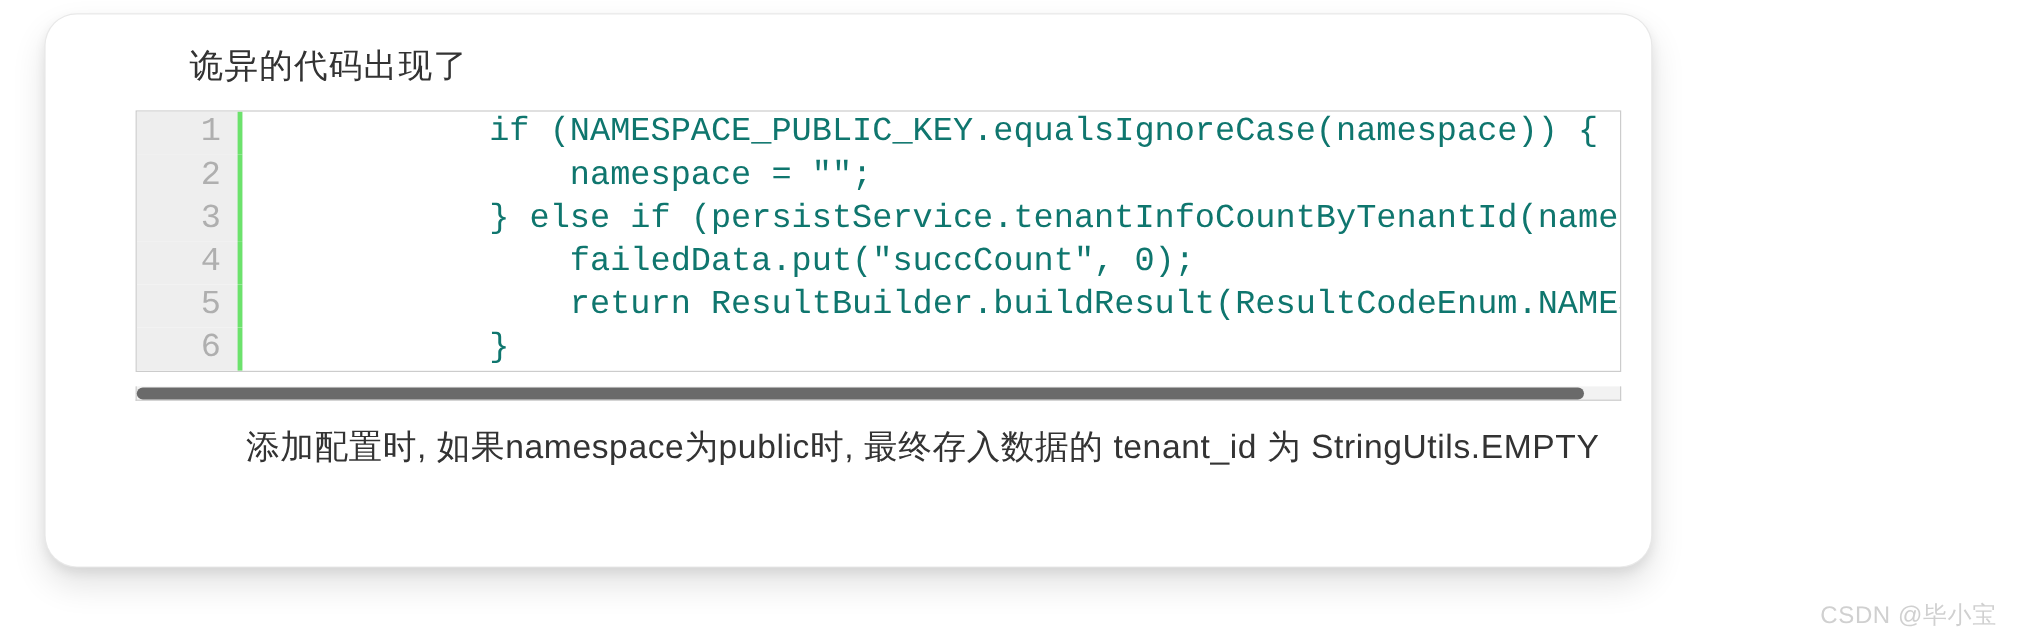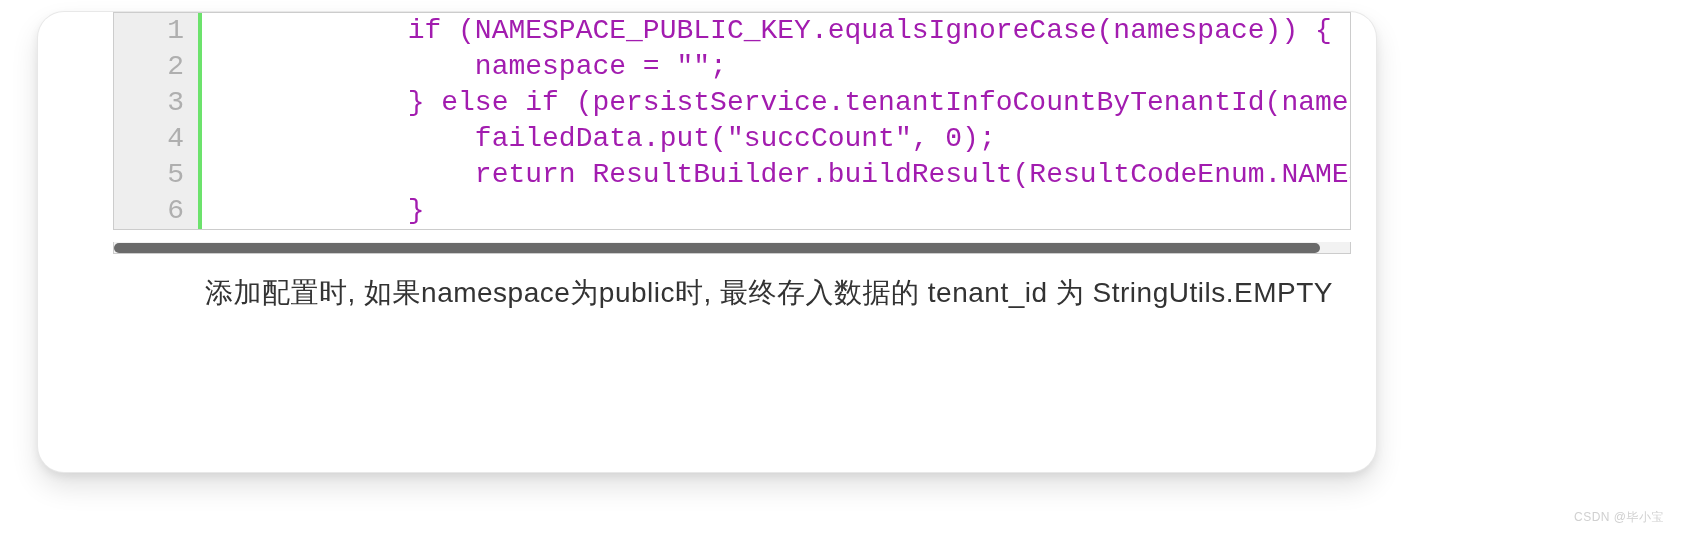--- a/index.html
+++ b/index.html
@@ -52,21 +52,21 @@
       text-align: right;
       padding-right: 14px;
       font-family: Consolas, Menlo, Monaco, "Courier New", monospace;
       font-size: 28px;
       border-right: 4px solid #6ce26c;
     }
     .code-cell {
       flex: 1;
       font-family: Consolas, Menlo, Monaco, "Courier New", monospace;
       font-size: 28px;
-      color: #a21caf;
+      color: #0f766e;
       padding-left: 4px;
       white-space: pre;
       overflow: hidden;
     }
     .scrollbar {
       height: 12px;
       background: #f2f2f2;
       margin: 0 25px 0 75px;
       border: 1px solid #cccccc;
       border-top: none;
@@ -85,29 +85,30 @@
       padding: 20px 0 0 120px;
       font-size: 28px;
       color: #333;
       letter-spacing: 0.5px;
       margin-left: 47px;
     }
     .watermark {
       position: absolute;
       right: 24px;
       bottom: 10px;
-      font-size: 12px;
+      font-size: 20px;
       color: #d0d0d0;
       letter-spacing: 0.5px;
     }
   </style>
 </head>
 <body>
 
 <div class="card">
+  <div class="heading">诡异的代码出现了</div>
 
   <div class="code-block">
     <div class="code-row">
       <div class="gutter">1</div>
       <div class="code-cell">            if (NAMESPACE_PUBLIC_KEY.equalsIgnoreCase(namespace)) {</div>
     </div>
     <div class="code-row">
       <div class="gutter">2</div>
       <div class="code-cell">                namespace = "";</div>
     </div>

